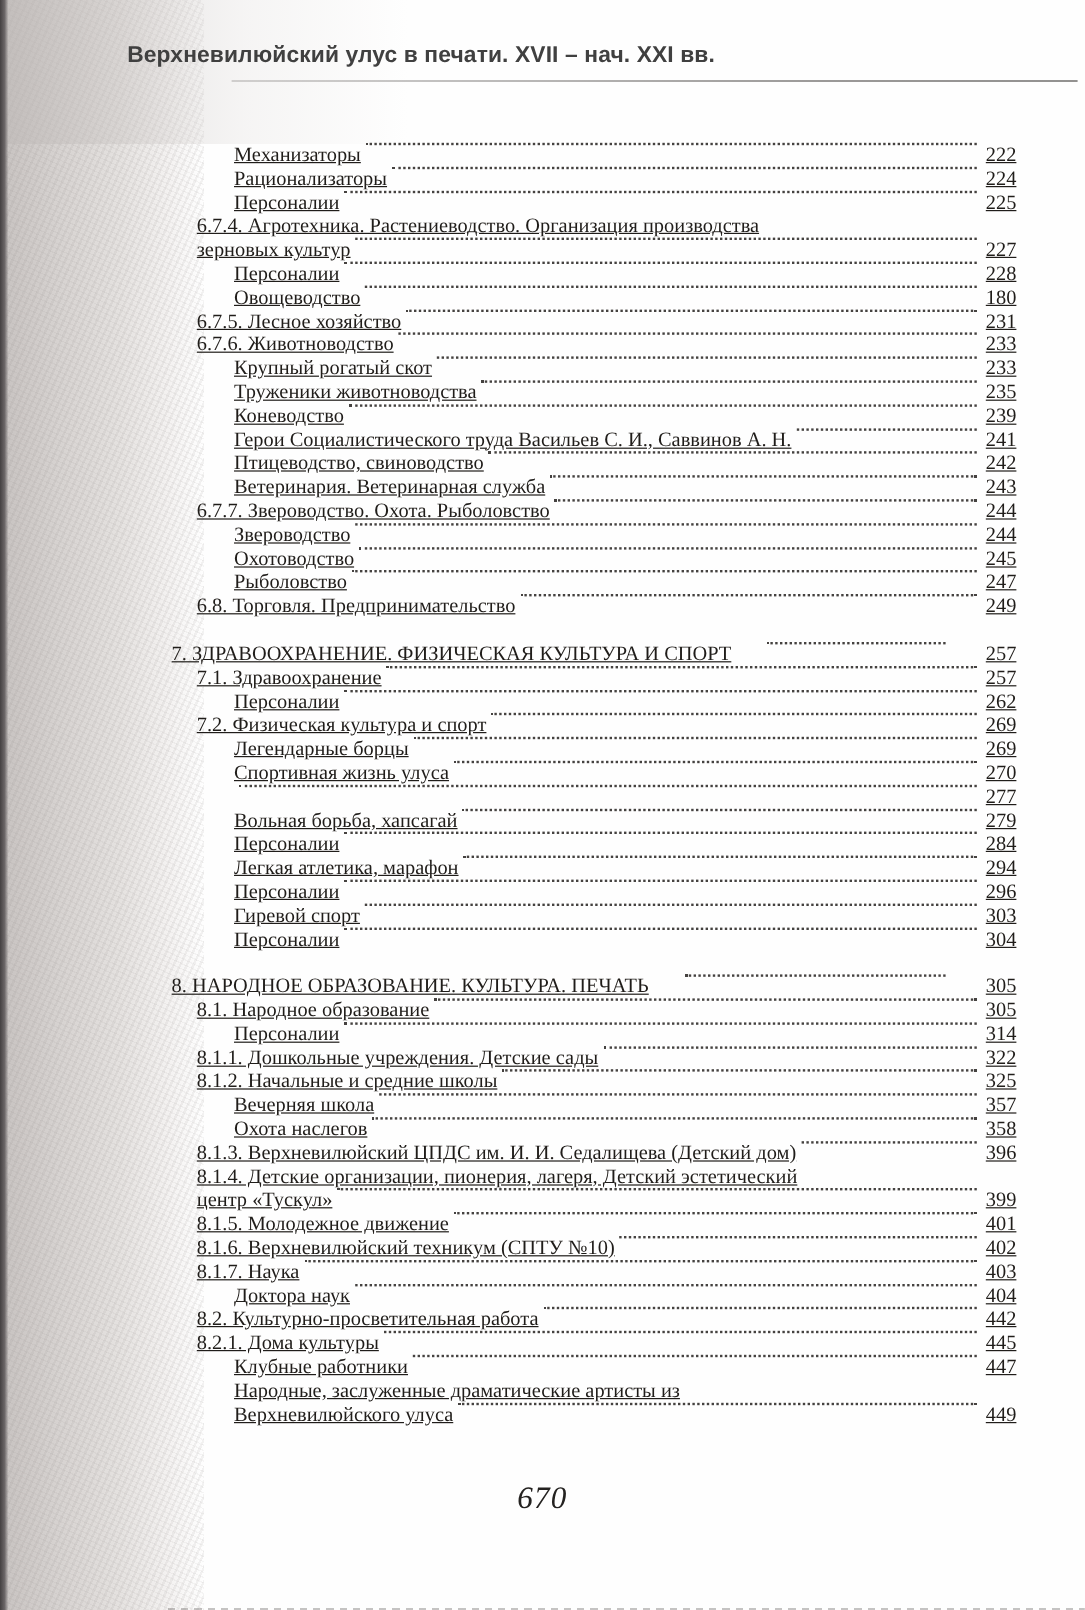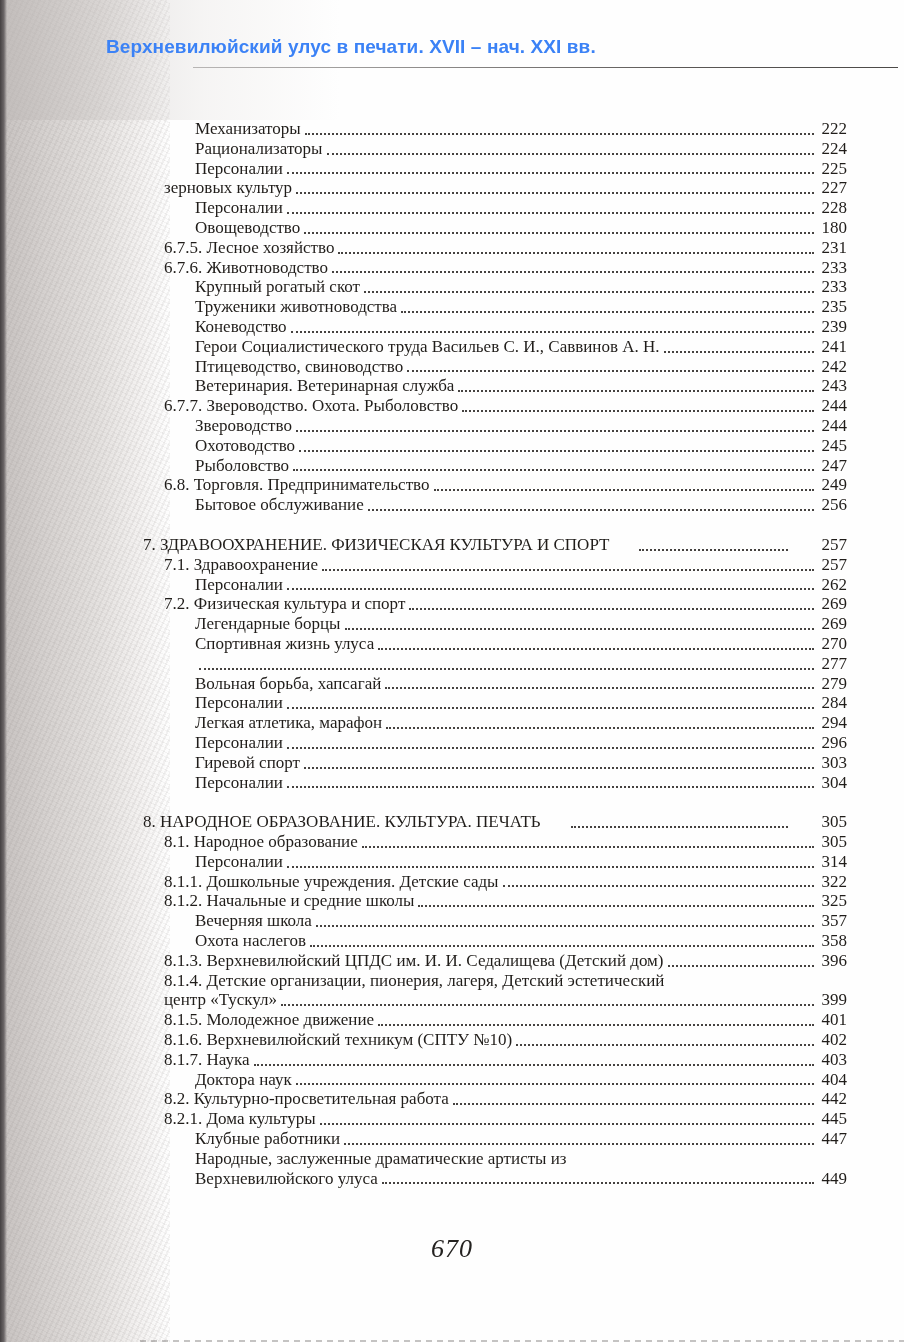--- a/index.html
+++ b/index.html
@@ -30,32 +30,32 @@
   }
   .scan-edge-bottom {
     position: absolute; left: 140px; right: 0; bottom: 0; height: 2px;
     background: repeating-linear-gradient(to right, rgba(90,86,84,0.35) 0 6px, rgba(255,255,255,0) 6px 11px);
   }
   
   .running-head {
     position: absolute; left: 106px; top: 36px;
     font-family: "Liberation Sans", sans-serif;
     font-weight: bold; font-size: 19px; letter-spacing: 0.1px;
-    color: #3b82f6; white-space: nowrap;
+    color: #404040; white-space: nowrap;
   }
   .head-rule {
     position: absolute; left: 193px; right: 6px; top: 67px; height: 1px;
     background: linear-gradient(to right, rgba(110,106,104,0.45), #5a5755 70%, #4c4a48 100%);
   }
   
   .toc {
     position: absolute; left: 143px; top: 119px; width: 704px;
     font-size: 17px; line-height: 19.8px;
   }
-  .toc-row { display: flex; align-items: flex-end; }
+  .toc-row { display: flex; align-items: flex-start; text-decoration: underline; }
   .toc-row.gap { margin-top: 20px; }
   .toc-row .label { white-space: nowrap; }
   .toc-row.lvl0 { padding-left: 0; gap: 26px; }
   .toc-row.lvl1 { padding-left: 21px; }
   .toc-row.lvl2 { padding-left: 52px; }
   .leader {
     flex: 1 1 auto;
     border-bottom: 2px dotted #454240;
     margin: 0 3px 4px 4px;
     min-width: 10px;
@@ -90,20 +90,23 @@
       <span class="label">Рационализаторы</span>
       <span class="leader"></span>
       <span class="pageno">224</span>
     </div>
     <div class="toc-row lvl2">
       <span class="label">Персоналии</span>
       <span class="leader"></span>
       <span class="pageno">225</span>
     </div>
     <div class="toc-row lvl1">
+      <span class="label">6.7.4. Агротехника. Растениеводство. Организация производства</span>
+    </div>
+    <div class="toc-row lvl1">
       <span class="label">зерновых культур</span>
       <span class="leader"></span>
       <span class="pageno">227</span>
     </div>
     <div class="toc-row lvl2">
       <span class="label">Персоналии</span>
       <span class="leader"></span>
       <span class="pageno">228</span>
     </div>
     <div class="toc-row lvl2">
@@ -168,25 +171,20 @@
     </div>
     <div class="toc-row lvl2">
       <span class="label">Рыболовство</span>
       <span class="leader"></span>
       <span class="pageno">247</span>
     </div>
     <div class="toc-row lvl1">
       <span class="label">6.8. Торговля. Предпринимательство</span>
       <span class="leader"></span>
       <span class="pageno">249</span>
-    </div>
-    <div class="toc-row lvl2">
-      <span class="label">Бытовое обслуживание</span>
-      <span class="leader"></span>
-      <span class="pageno">256</span>
     </div>
     <div class="toc-row lvl0 gap">
       <span class="label">7. ЗДРАВООХРАНЕНИЕ. ФИЗИЧЕСКАЯ КУЛЬТУРА И СПОРТ</span>
       <span class="leader"></span>
       <span class="pageno">257</span>
     </div>
     <div class="toc-row lvl1">
       <span class="label">7.1. Здравоохранение</span>
       <span class="leader"></span>
       <span class="pageno">257</span>

